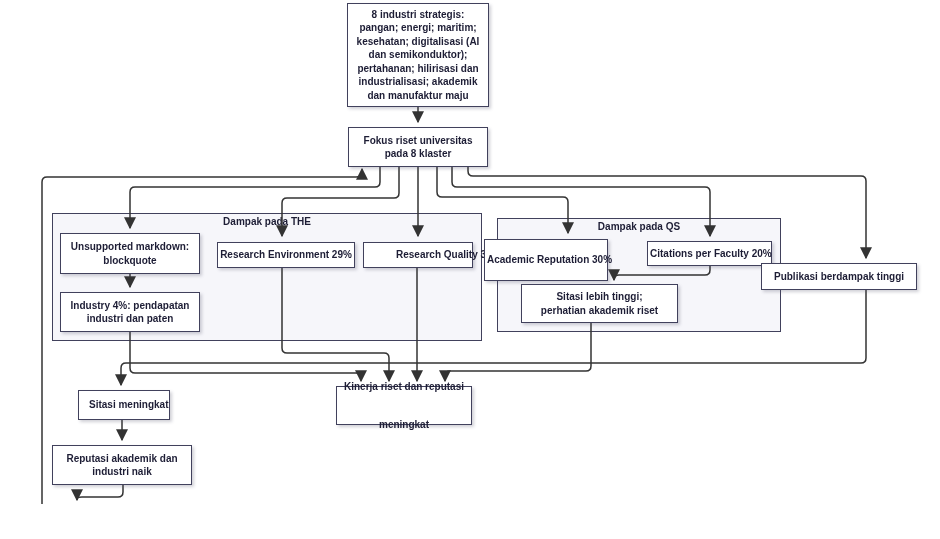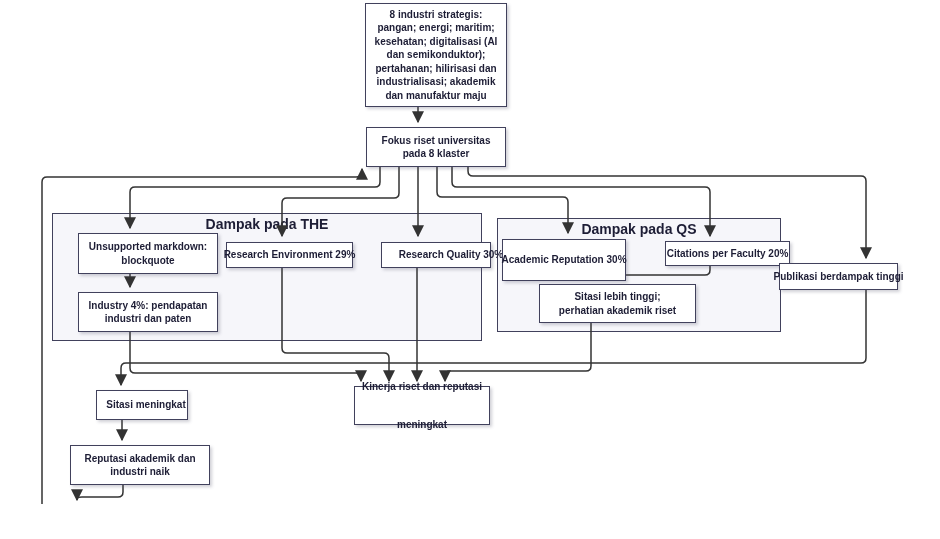--- a/index.html
+++ b/index.html
@@ -5,29 +5,29 @@
   html,body{margin:0;padding:0;background:#ffffff;}
   .canvas{
     position:relative;width:940px;height:539px;background:#ffffff;
     font-family:"Liberation Sans",sans-serif;overflow:hidden;
   }
   .cluster{
     position:absolute;background:#f6f6fa;border:1px solid #41415c;z-index:1;
   }
   .cluster-label{
     position:absolute;top:2px;left:0;right:0;text-align:center;
-    font-size:14px;font-weight:bold;color:#1d1d35;
+    font-size:10px;font-weight:bold;color:#1d1d35;
   }
   .edges{position:absolute;left:0;top:0;z-index:2;}
   .node{
     position:absolute;background:#ffffff;border:1.4px solid #41415c;
     box-shadow:2px 2px 3px rgba(90,90,110,0.28);
-    display:flex;flex-direction:column;align-items:center;justify-content:center;
+    display:flex;flex-direction:column;justify-content:center;
     font-size:10px;font-weight:600;color:#1d1d35;line-height:13.5px;
-    text-align:center;z-index:3;box-sizing:border-box;padding:1px 2px;margin-left:18px;
+    text-align:center;z-index:3;box-sizing:border-box;padding:1px 2px;
   }
   .node span{display:block;white-space:nowrap;}
 </style>
 </head>
 <body>
 
 <div class="canvas">
 
   <div class="cluster" style="left:52px;top:213px;width:428px;height:126px;">
     <div class="cluster-label">Dampak pada THE</div>
@@ -82,42 +82,42 @@
   <div class="node" style="left:60px;top:233px;width:140px;height:41px;">
     <span>Unsupported markdown:</span>
     <span>blockquote</span>
   </div>
 
   <div class="node" style="left:60px;top:292px;width:140px;height:40px;">
     <span>Industry 4%: pendapatan</span>
     <span>industri dan paten</span>
   </div>
 
-  <div class="node" style="left:208px;top:242px;width:127px;height:26px;">
+  <div class="node" style="left:217px;top:242px;width:138px;height:26px;">
     <span>Research Environment 29%</span>
   </div>
 
   <div class="node" style="left:363px;top:242px;width:110px;height:26px;padding-left:32px;">
     <span>Research Quality 30%</span>
   </div>
 
   <div class="node" style="left:484px;top:239px;width:124px;height:42px;">
     <span>Academic Reputation 30%</span>
   </div>
 
   <div class="node" style="left:647px;top:241px;width:125px;height:25px;">
     <span>Citations per Faculty 20%</span>
   </div>
 
   <div class="node" style="left:521px;top:284px;width:157px;height:39px;">
     <span>Sitasi lebih tinggi;</span>
     <span>perhatian akademik riset</span>
   </div>
 
-  <div class="node" style="left:761px;top:263px;width:119px;height:27px;">
+  <div class="node" style="left:761px;top:263px;width:156px;height:27px;">
     <span>Publikasi berdampak tinggi</span>
   </div>
 
   <div class="node" style="left:336px;top:386px;width:136px;height:39px;gap:24px;">
     <span>Kinerja riset dan reputasi</span>
     <span>meningkat</span>
   </div>
 
   <div class="node" style="left:78px;top:390px;width:92px;height:30px;padding-left:10px;">
     <span>Sitasi meningkat</span>

